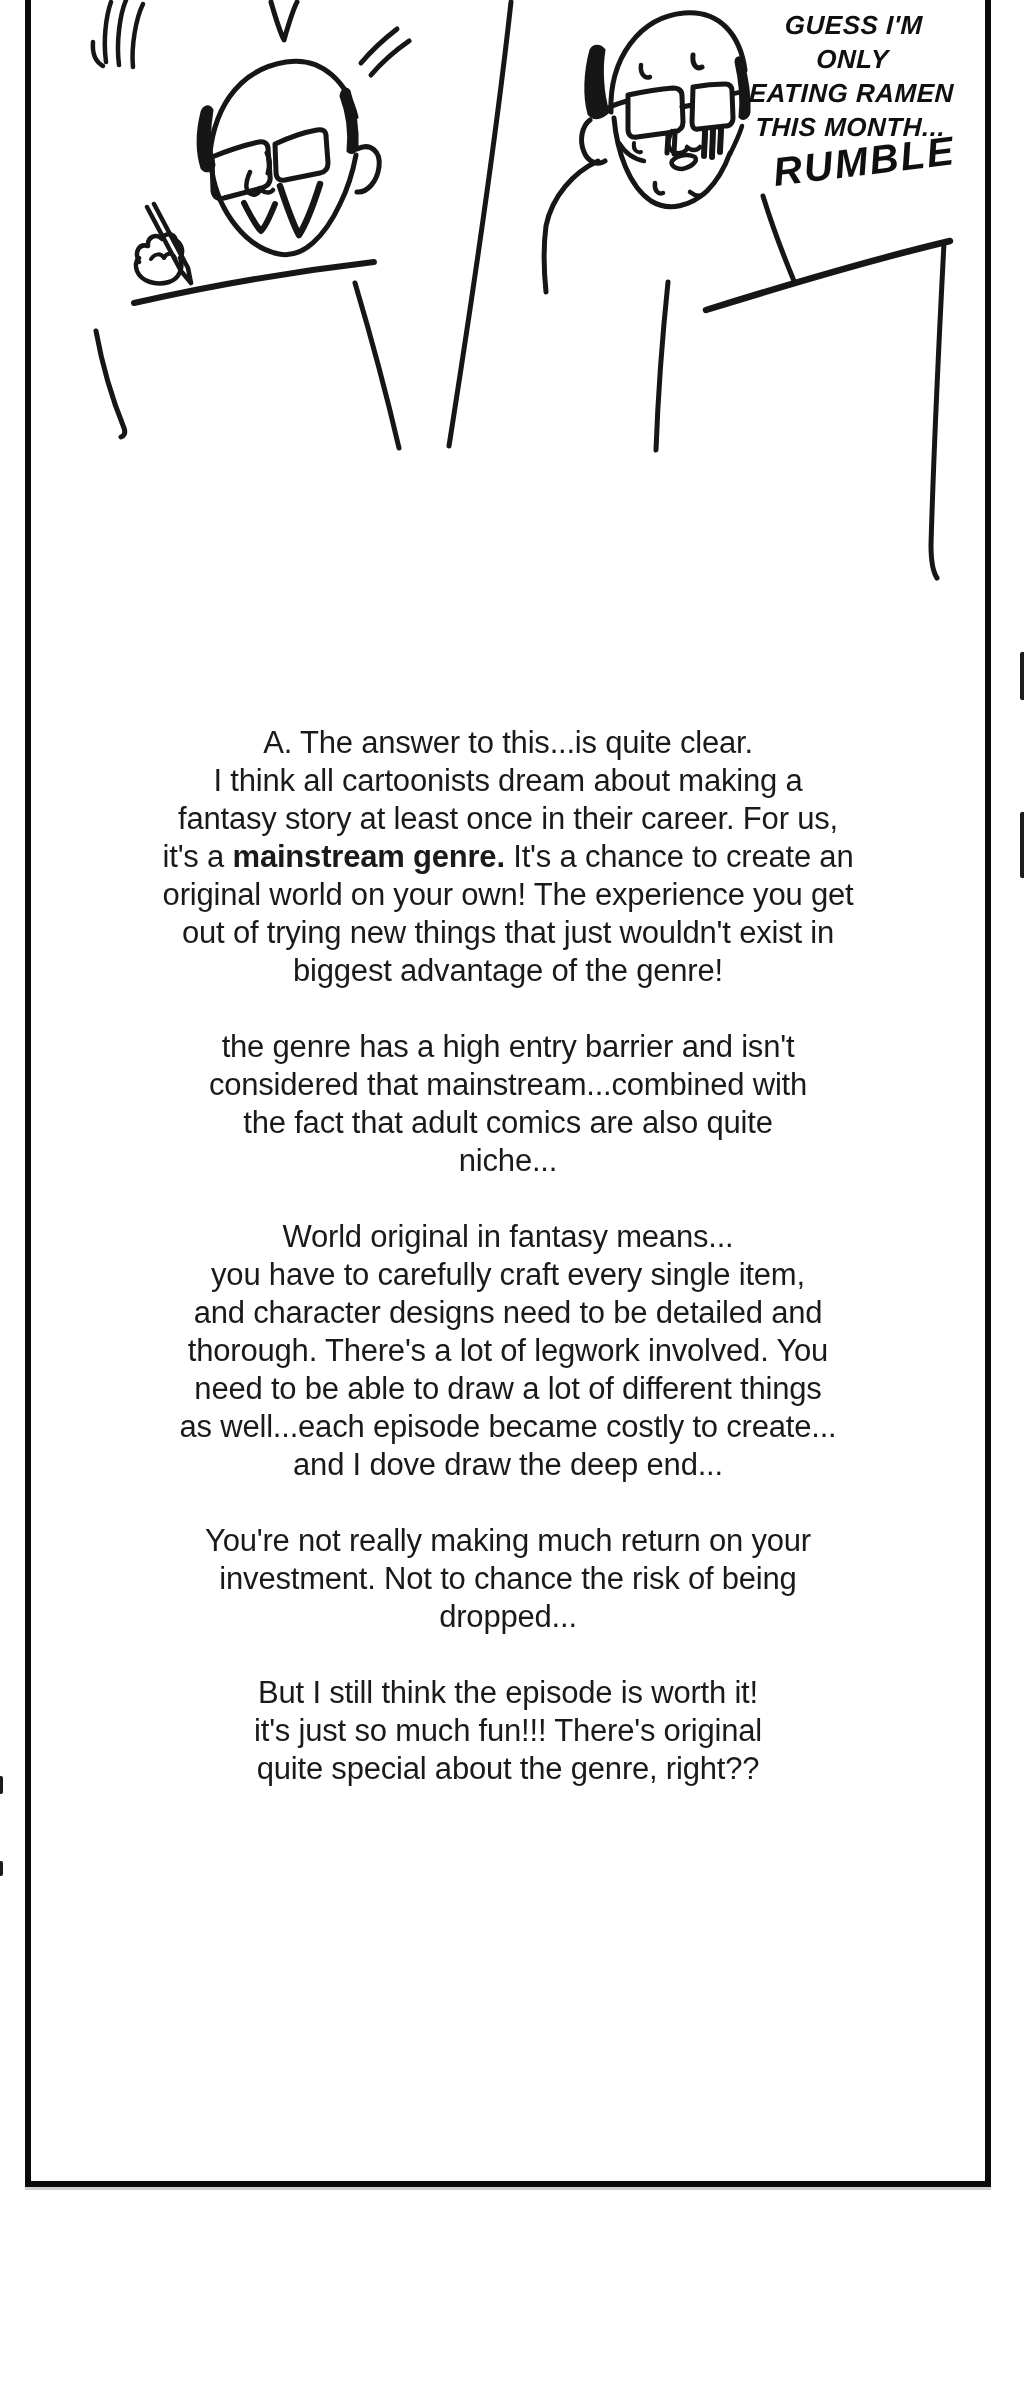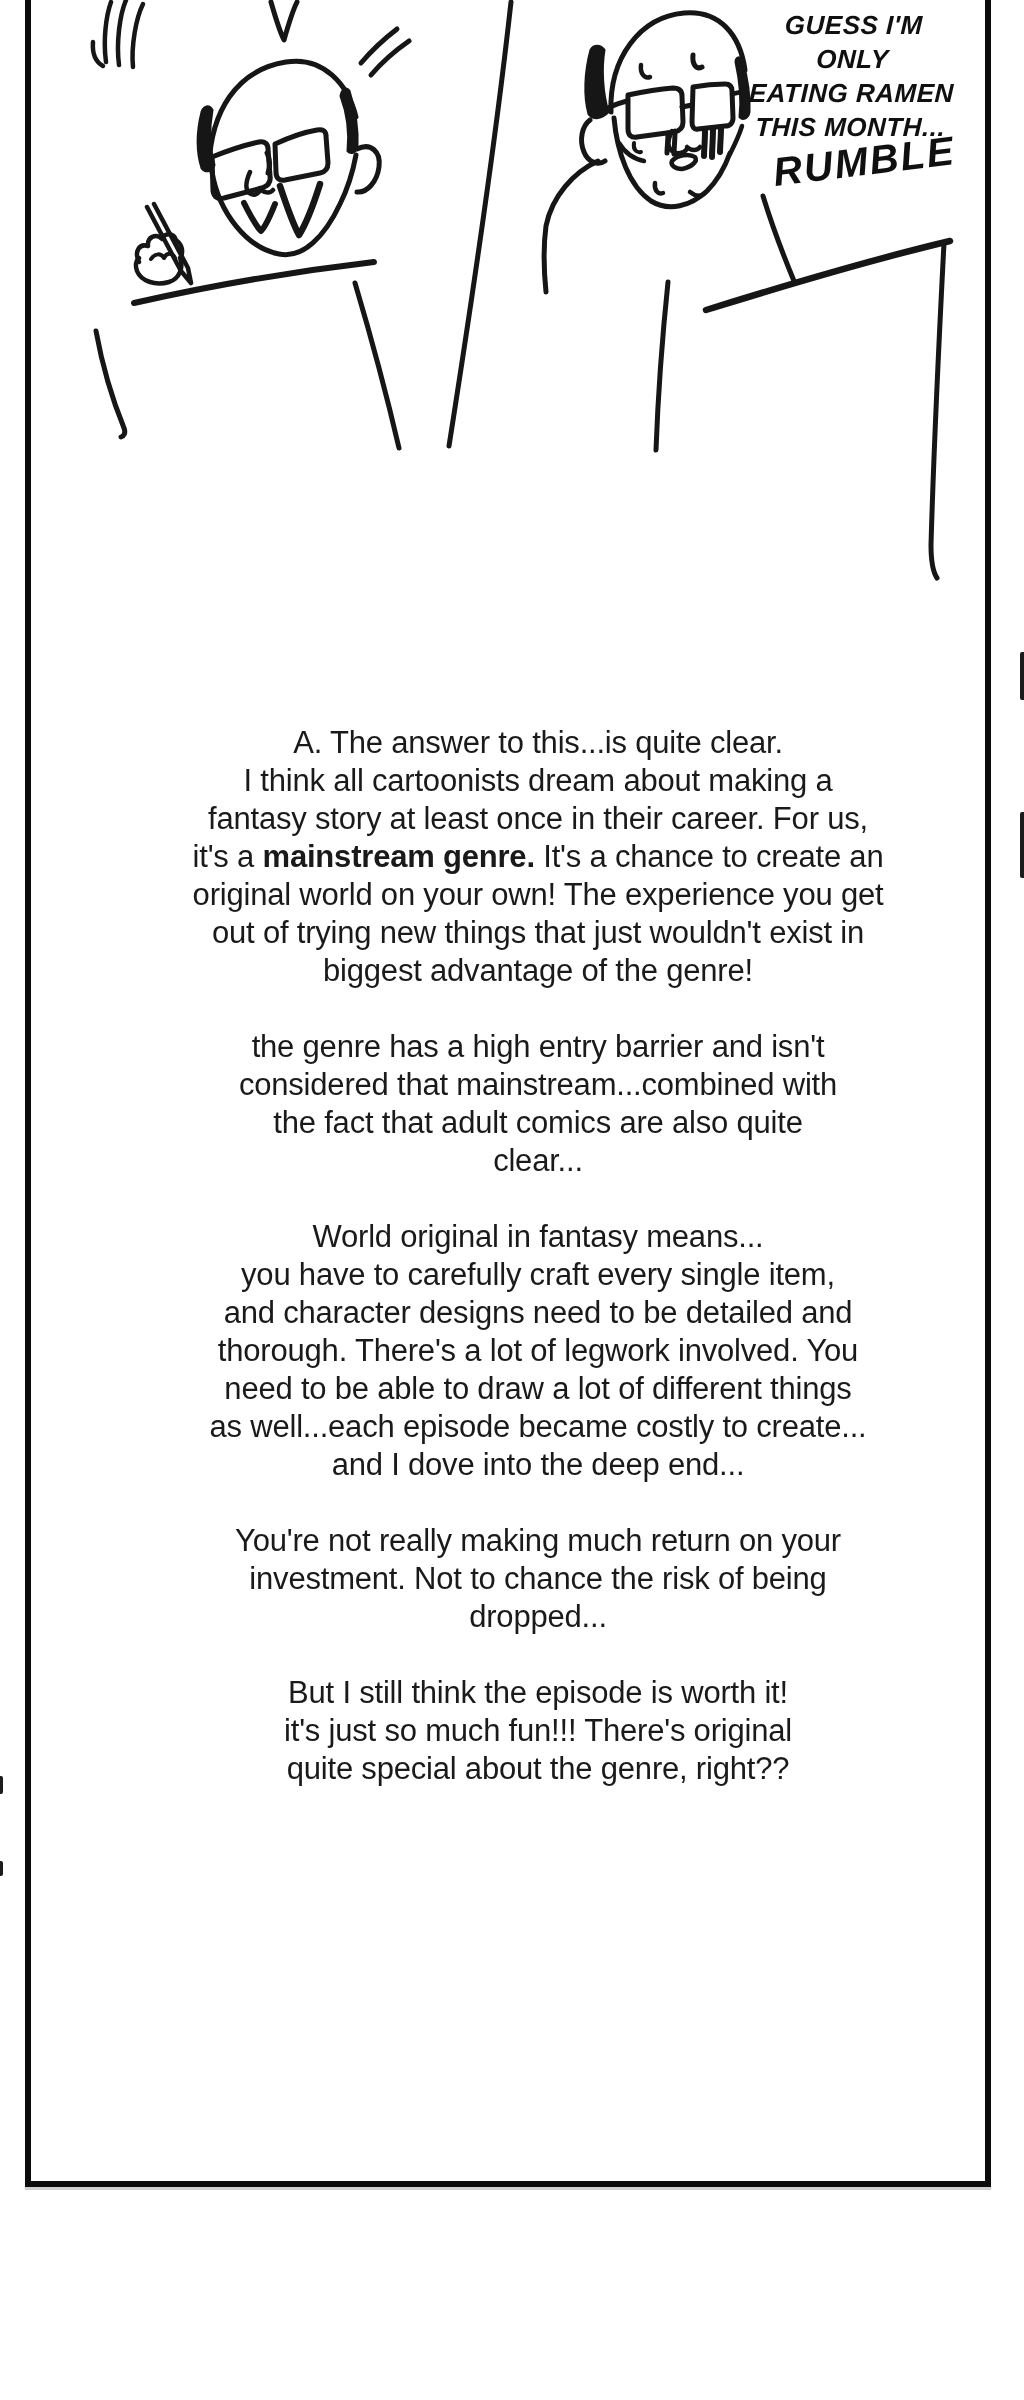--- a/index.html
+++ b/index.html
@@ -19,21 +19,21 @@
     position:absolute;left:745px;top:8px;width:214px;text-align:center;
     font-style:italic;font-weight:700;font-size:26px;line-height:34px;color:#101010;
     letter-spacing:0.5px;transform:skewX(-2deg);
   }
   .sfx{
     position:absolute;left:776px;top:150px;font-style:italic;font-weight:700;
     font-size:40px;color:#101010;letter-spacing:2px;transform:rotate(-7deg);
     transform-origin:left bottom;white-space:nowrap;
   }
   .qa-text{
-    position:absolute;left:31px;top:724px;width:954px;text-align:center;color:#1a1a1a;margin-left:30px;
+    position:absolute;left:31px;top:724px;width:954px;text-align:center;color:#1a1a1a;
   }
   .qa-paragraph{margin:0 0 38px 0;}
   .qa-paragraph:last-child{margin-bottom:0;}
   .qa-line{
     height:38px;line-height:38px;font-size:31px;white-space:nowrap;letter-spacing:-0.2px;
   }
   .qa-line b{font-weight:700;}
   .edge-mark{position:absolute;background:#1c1c1c;}
   .edge-mark.right{right:0;width:4px;border-radius:2px 0 0 2px;}
   .edge-mark.left{left:0;width:3px;border-radius:0 2px 2px 0;}
@@ -137,30 +137,30 @@
         <div class="qa-line"><span>fantasy story at least once in their career. For us,</span></div>
         <div class="qa-line"><span>it's a </span><b>mainstream genre.</b><span> It's a chance to create an</span></div>
         <div class="qa-line"><span>original world on your own! The experience you get</span></div>
         <div class="qa-line"><span>out of trying new things that just wouldn't exist in</span></div>
         <div class="qa-line"><span>biggest advantage of the genre!</span></div>
       </div>
       <div class="qa-paragraph">
         <div class="qa-line"><span>the genre has a high entry barrier and isn't</span></div>
         <div class="qa-line"><span>considered that mainstream...combined with</span></div>
         <div class="qa-line"><span>the fact that adult comics are also quite</span></div>
-        <div class="qa-line"><span>clear...</span></div>
+        <div class="qa-line"><span>niche...</span></div>
       </div>
       <div class="qa-paragraph">
         <div class="qa-line"><span>World original in fantasy means...</span></div>
         <div class="qa-line"><span>you have to carefully craft every single item,</span></div>
         <div class="qa-line"><span>and character designs need to be detailed and</span></div>
         <div class="qa-line"><span>thorough. There's a lot of legwork involved. You</span></div>
         <div class="qa-line"><span>need to be able to draw a lot of different things</span></div>
         <div class="qa-line"><span>as well...each episode became costly to create...</span></div>
-        <div class="qa-line"><span>and I dove into the deep end...</span></div>
+        <div class="qa-line"><span>and I dove draw the deep end...</span></div>
       </div>
       <div class="qa-paragraph">
         <div class="qa-line"><span>You're not really making much return on your</span></div>
         <div class="qa-line"><span>investment. Not to chance the risk of being</span></div>
         <div class="qa-line"><span>dropped...</span></div>
       </div>
       <div class="qa-paragraph">
         <div class="qa-line"><span>But I still think the episode is worth it!</span></div>
         <div class="qa-line"><span>it's just so much fun!!! There's original</span></div>
         <div class="qa-line"><span>quite special about the genre, right??</span></div>

